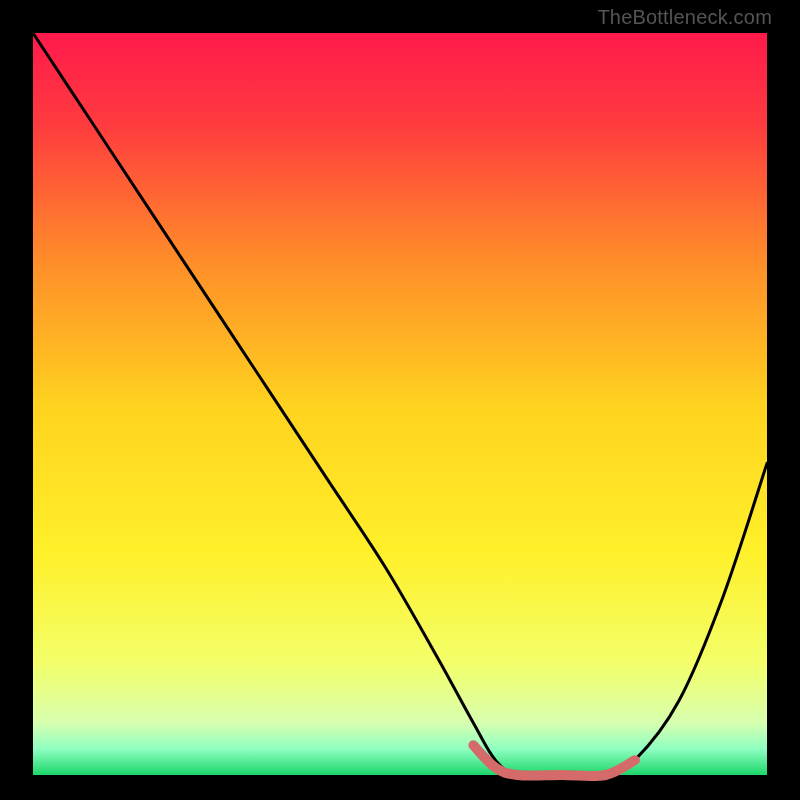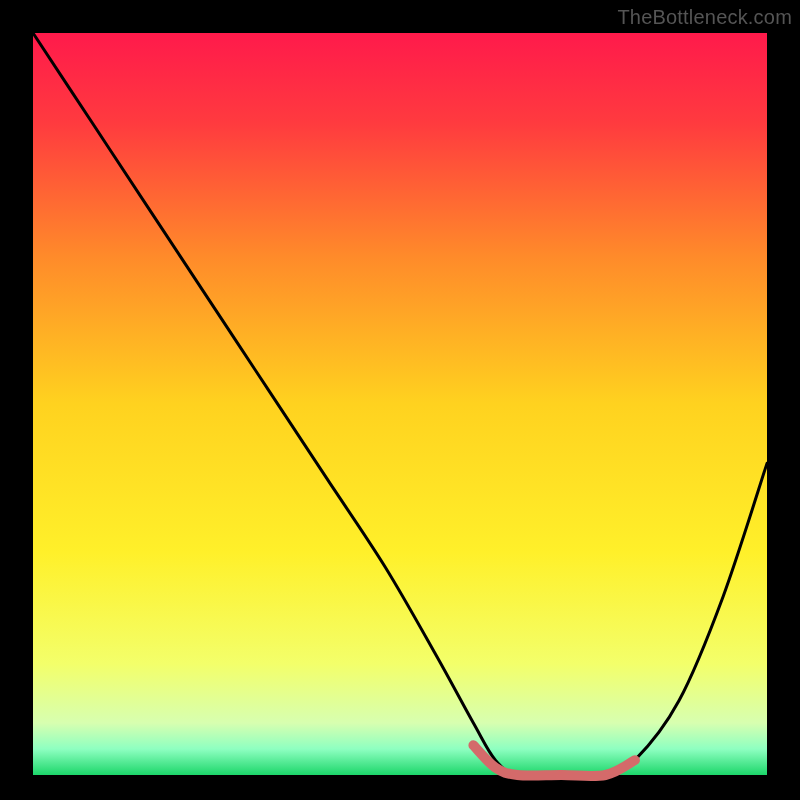--- a/index.html
+++ b/index.html
@@ -13,21 +13,21 @@
   }
   .frame {
     position: relative;
     width: 800px;
     height: 800px;
     background: #000;
   }
   .watermark {
     position: absolute;
     top: 6px;
-    right: 8px;
+    right: 28px;
     color: #555;
     font-size: 20px;
     font-weight: 500;
     letter-spacing: 0.2px;
     user-select: none;
   }
   .plot {
     position: absolute;
     display: block;
   }

